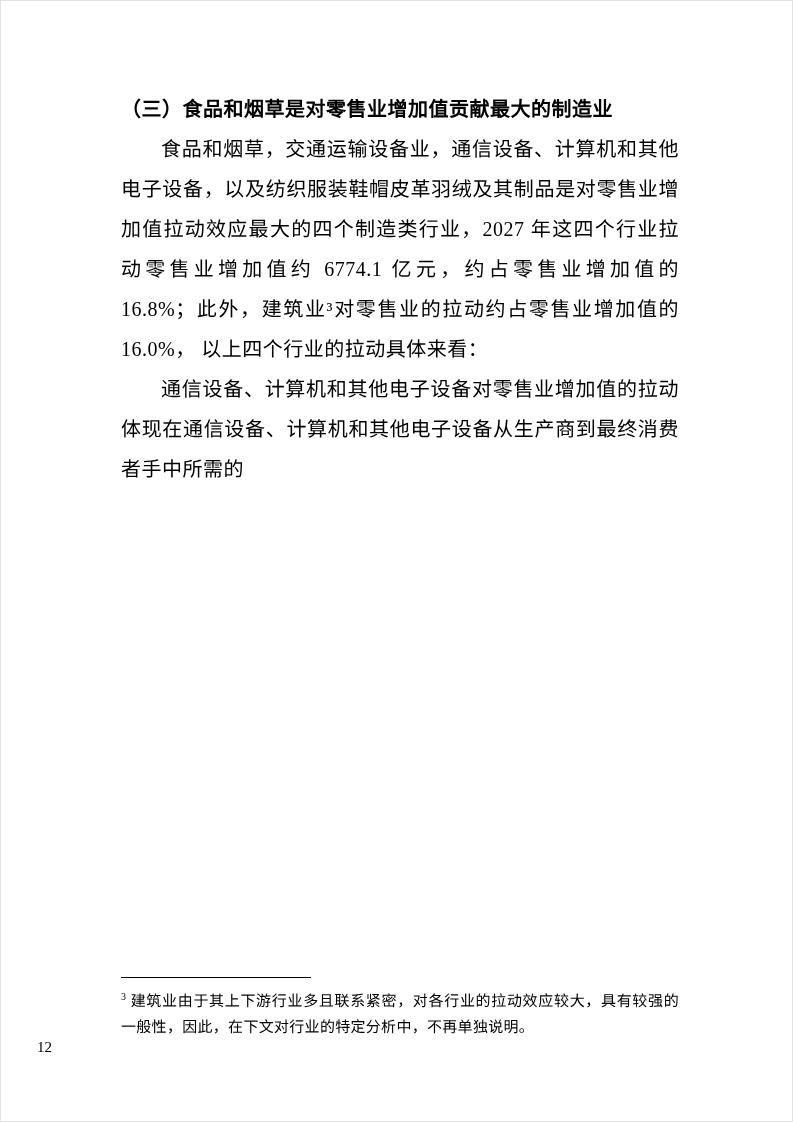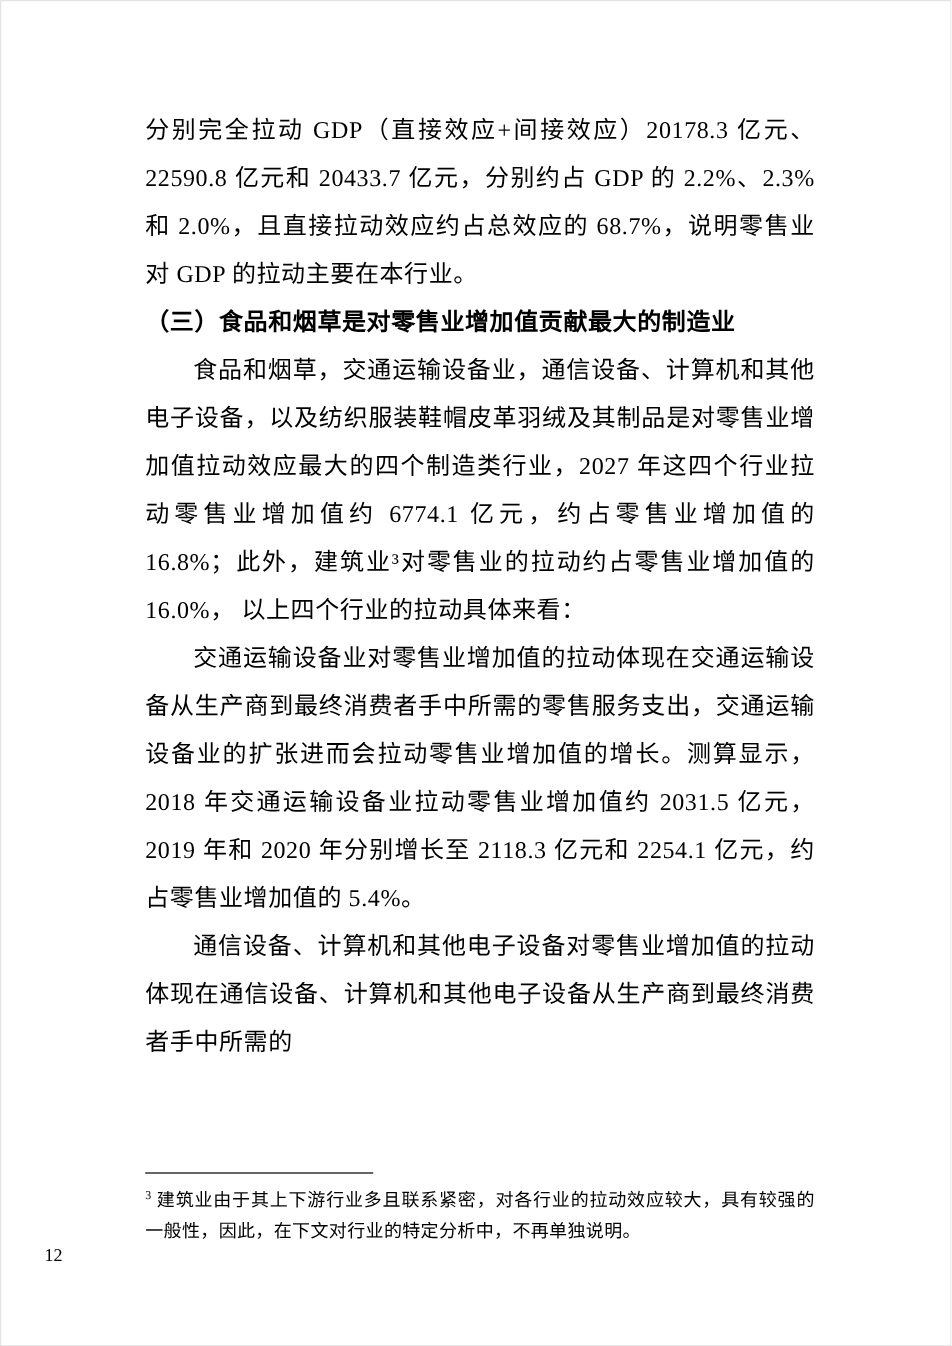--- a/index.html
+++ b/index.html
@@ -75,28 +75,26 @@
     font-size: 15px;
     margin-left: 36px;
   }
 </style>
 </head>
 <body>
 
 <div class="page">
 
   <div class="body-text">
-    <p class="para">分别完全拉动 GDP（直接效应+间接效应）20178.3 亿元、22590.8 亿元和 20433.7 亿元，分别约占 GDP 的 2.2%、2.3%和 2.0%，且直接拉动效应约占总效应的 68.7%，说明零售业对 GDP 的拉动主要在本行业。</p>
 
     <h3 class="heading">（三）食品和烟草是对零售业增加值贡献最大的制造业</h3>
 
     <p class="para indent">食品和烟草，交通运输设备业，通信设备、计算机和其他电子设备，以及纺织服装鞋帽皮革羽绒及其制品是对零售业增加值拉动效应最大的四个制造类行业，2027 年这四个行业拉动零售业增加值约 6774.1 亿元，约占零售业增加值的 16.8%；此外，建筑业³对零售业的拉动约占零售业增加值的 16.0%， 以上四个行业的拉动具体来看：</p>
 
 
-    <p class="para indent">交通运输设备业对零售业增加值的拉动体现在交通运输设备从生产商到最终消费者手中所需的零售服务支出，交通运输设备业的扩张进而会拉动零售业增加值的增长。测算显示，2018 年交通运输设备业拉动零售业增加值约 2031.5 亿元，2019 年和 2020 年分别增长至 2118.3 亿元和 2254.1 亿元，约占零售业增加值的 5.4%。</p>
 
     <p class="para indent">通信设备、计算机和其他电子设备对零售业增加值的拉动体现在通信设备、计算机和其他电子设备从生产商到最终消费者手中所需的</p>
   </div>
 
   <div class="footnote-area">
     <div class="footnote-rule"></div>
     <p class="footnote">
       <sup>3</sup><span>建筑业由于其上下游行业多且联系紧密，对各行业的拉动效应较大，具有较强的一般性，因此，在下文对行业的特定分析中，不再单独说明。</span>
     </p>
   </div>

